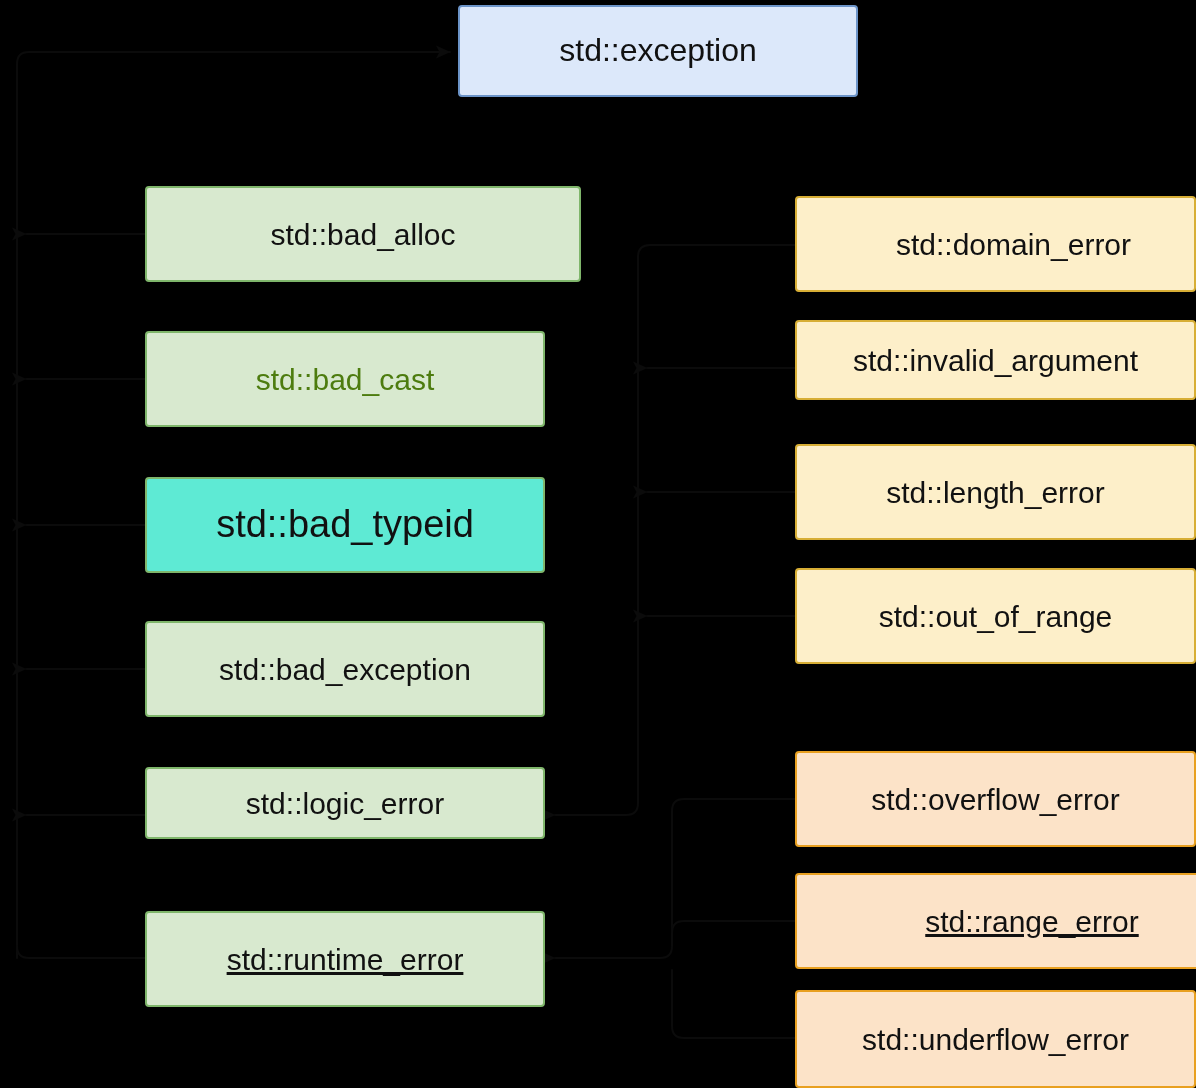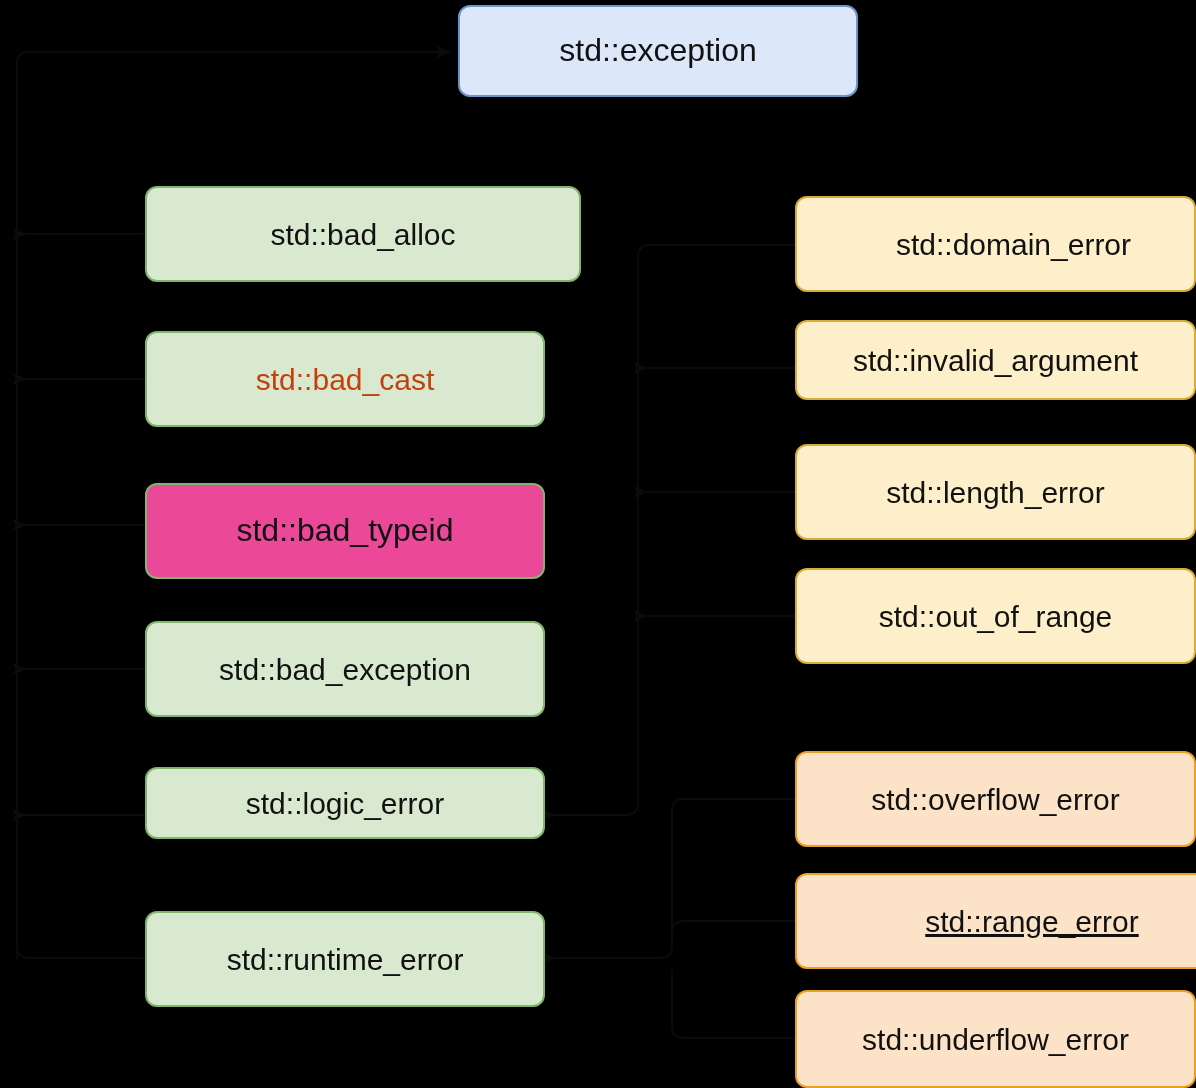--- a/index.html
+++ b/index.html
@@ -29,21 +29,21 @@
   .edge-path {
     fill: none;
     stroke: #0b0b0b;
     stroke-width: 2;
     stroke-linecap: round;
     stroke-linejoin: round;
   }
   .node {
     position: absolute;
     box-sizing: border-box;
-    border-radius: 12px;
+    border-radius: 4px;
     border-style: solid;
     border-width: 2px;
     display: flex;
     align-items: center;
     justify-content: center;
     text-align: center;
     font-size: 30px;
     line-height: 1.1;
     color: #111111;
     white-space: nowrap;
@@ -89,33 +89,33 @@
     <path class="edge-path" d="M 795,1038 L 684,1038 Q 672,1038 672,1026 L 672,970" style="stroke: rgb(11, 11, 11);"></path>
   </svg>
 
   <div id="nodes-layer">
       <div class="node" style="left: 458px; top: 5px; width: 400px; height: 92px; background: rgb(220, 232, 250); border-color: rgb(108, 148, 200); color: rgb(17, 17, 17); font-size: 32px;">
         <span class="node-label">std::exception</span>
       </div>
       <div class="node" style="left: 145px; top: 186px; width: 436px; height: 96px; background: rgb(216, 233, 207); border-color: rgb(127, 182, 107); color: rgb(17, 17, 17); font-size: 30px;">
         <span class="node-label">std::bad_alloc</span>
       </div>
-      <div class="node" style="left: 145px; top: 331px; width: 400px; height: 96px; background: rgb(216, 233, 207); border-color: rgb(127, 182, 107); color: #c2410c; font-size: 30px; align-items: center;">
+      <div class="node" style="left: 145px; top: 331px; width: 400px; height: 96px; background: rgb(216, 233, 207); border-color: rgb(127, 182, 107); color: #4d7c0f; font-size: 30px; align-items: center;">
         <span class="node-label">std::bad_cast</span>
       </div>
-      <div class="node" style="left: 145px; top: 477px; width: 400px; height: 96px; background: #ec4899; border-color: rgb(127, 182, 107); color: rgb(17, 17, 17); font-size: 32px; margin-top: 6px;">
+      <div class="node" style="left: 145px; top: 477px; width: 400px; height: 96px; background: #5eead4; border-color: rgb(127, 182, 107); color: rgb(17, 17, 17); font-size: 38px;">
         <span class="node-label">std::bad_typeid</span>
       </div>
       <div class="node" style="left: 145px; top: 621px; width: 400px; height: 96px; background: rgb(216, 233, 207); border-color: rgb(127, 182, 107); color: rgb(17, 17, 17); font-size: 30px;">
         <span class="node-label">std::bad_exception</span>
       </div>
       <div class="node" style="left: 145px; top: 767px; width: 400px; height: 72px; background: rgb(216, 233, 207); border-color: rgb(127, 182, 107); color: rgb(17, 17, 17); font-size: 30px;">
         <span class="node-label">std::logic_error</span>
       </div>
-      <div class="node" style="left: 145px; top: 911px; width: 400px; height: 96px; background: rgb(216, 233, 207); border-color: rgb(127, 182, 107); color: rgb(17, 17, 17); font-size: 30px;">
+      <div class="node" style="left: 145px; top: 911px; width: 400px; height: 96px; background: rgb(216, 233, 207); border-color: rgb(127, 182, 107); color: rgb(17, 17, 17); font-size: 30px; text-decoration: underline;">
         <span class="node-label">std::runtime_error</span>
       </div>
       <div class="node" style="left: 795px; top: 196px; width: 401px; height: 96px; background: rgb(253, 239, 201); border-color: rgb(215, 174, 53); color: rgb(17, 17, 17); font-size: 30px; padding-left: 36px;">
         <span class="node-label">std::domain_error</span>
       </div>
       <div class="node" style="left: 795px; top: 320px; width: 401px; height: 80px; background: rgb(253, 239, 201); border-color: rgb(215, 174, 53); color: rgb(17, 17, 17); font-size: 30px;">
         <span class="node-label">std::invalid_argument</span>
       </div>
       <div class="node" style="left: 795px; top: 444px; width: 401px; height: 96px; background: rgb(253, 239, 201); border-color: rgb(215, 174, 53); color: rgb(17, 17, 17); font-size: 30px;">
         <span class="node-label">std::length_error</span>

